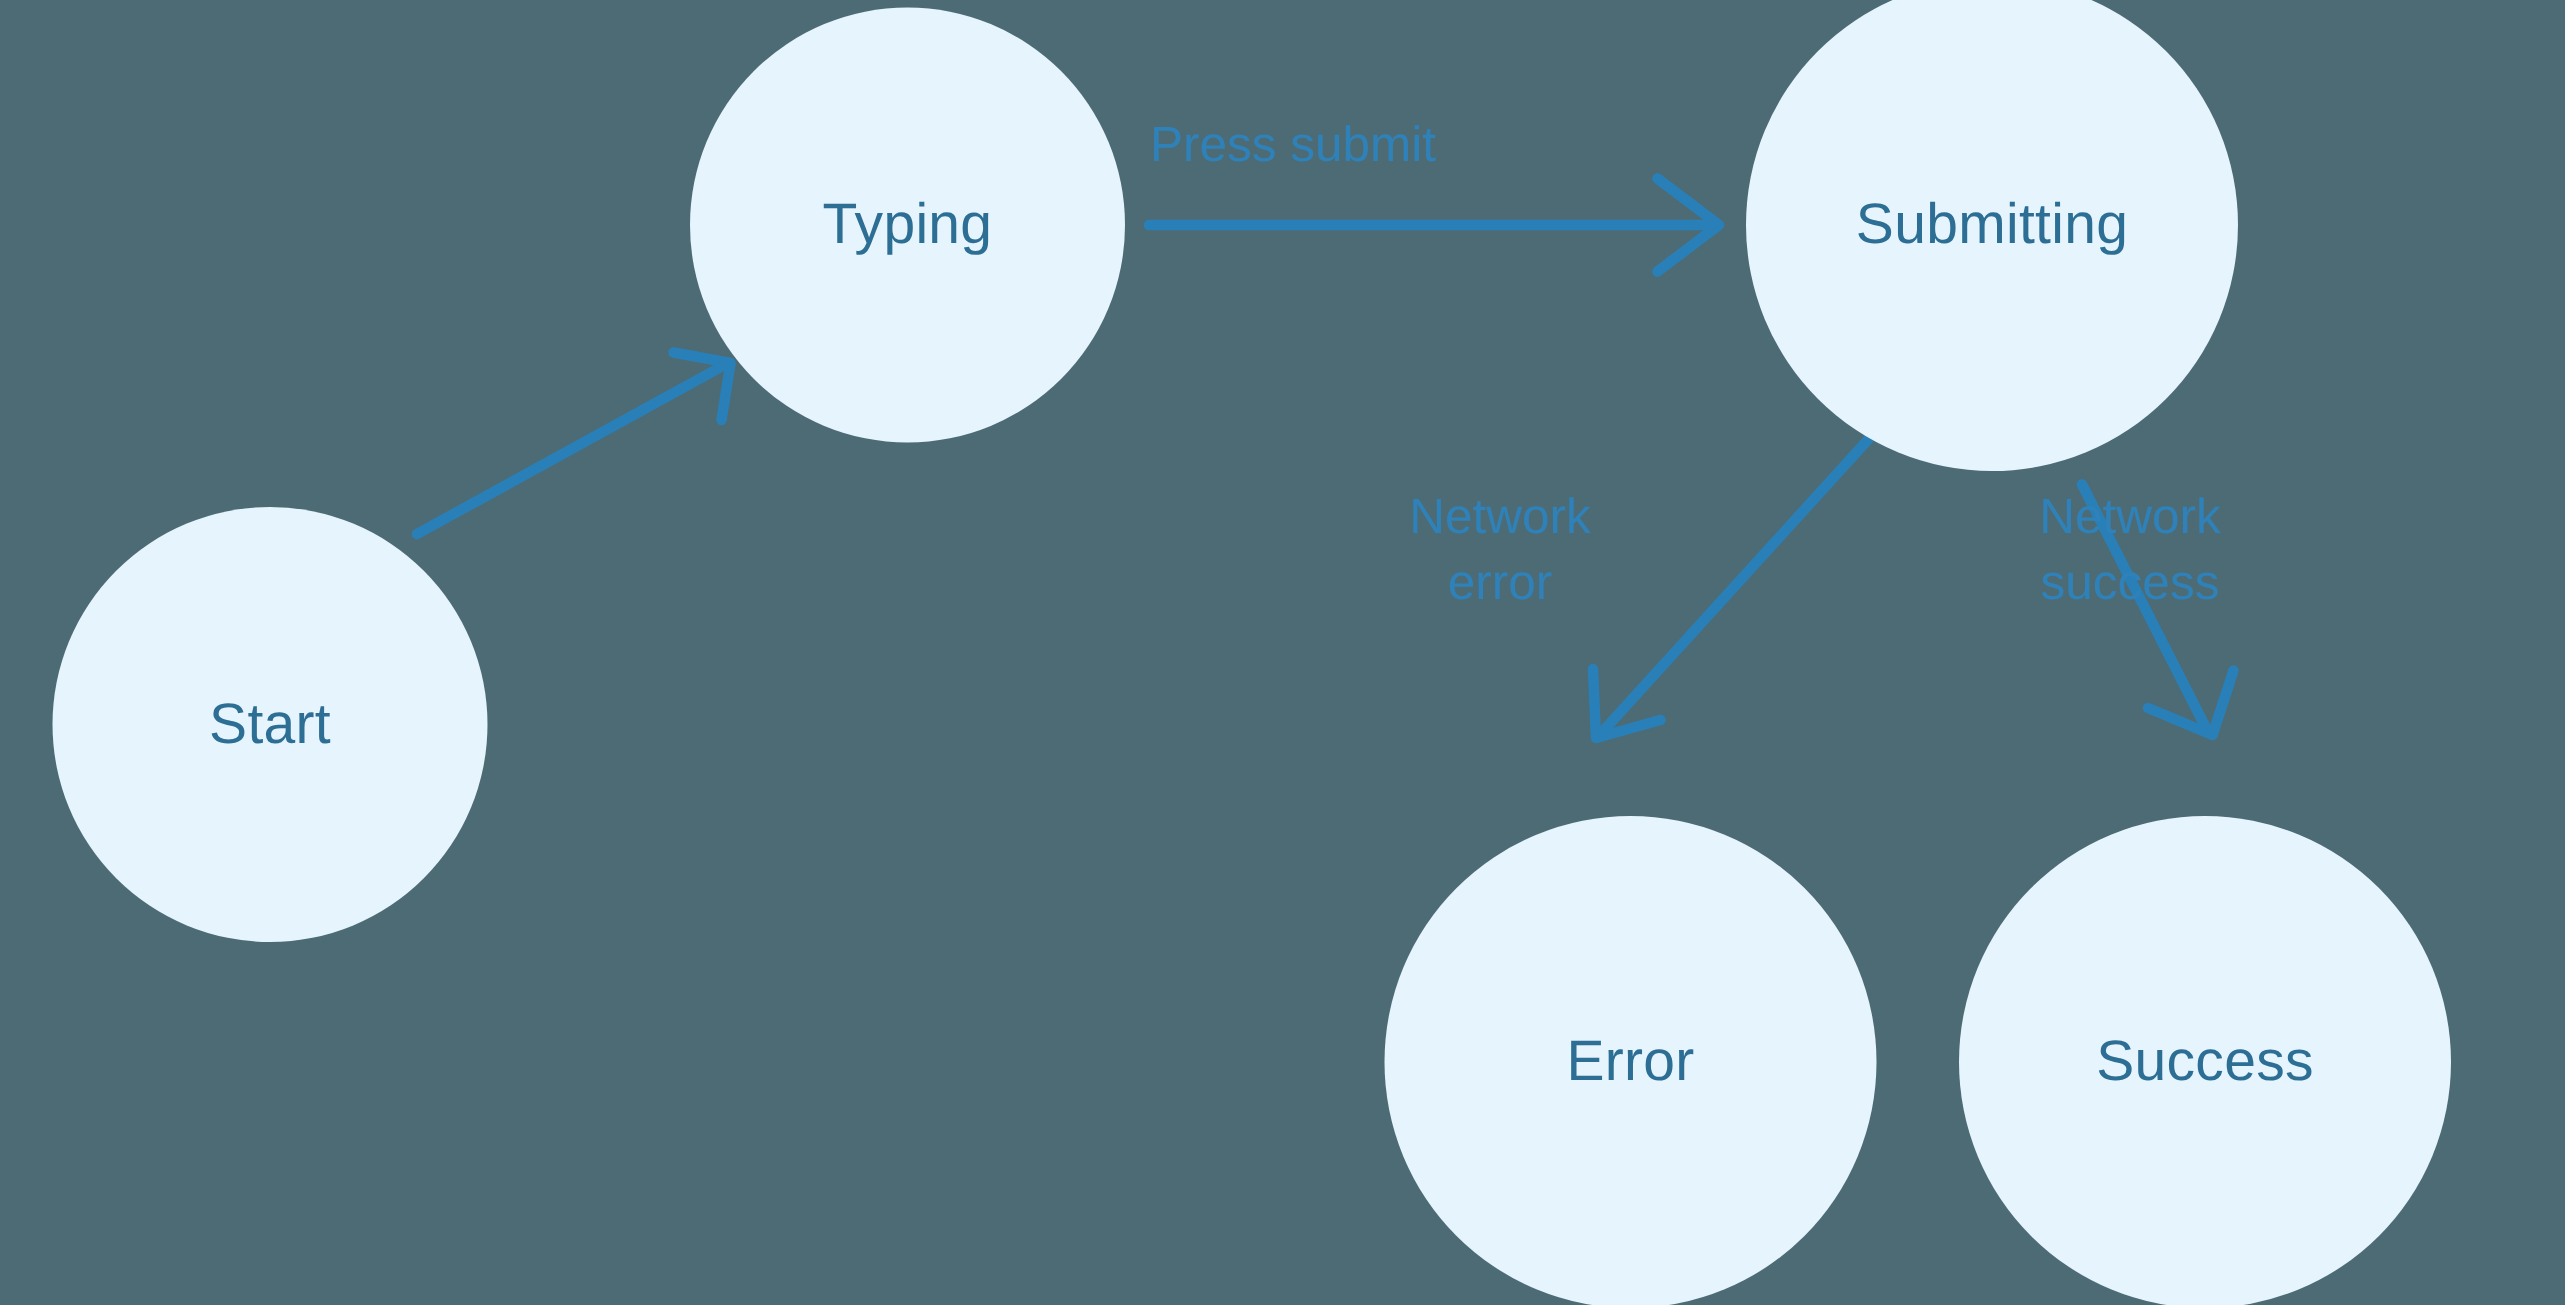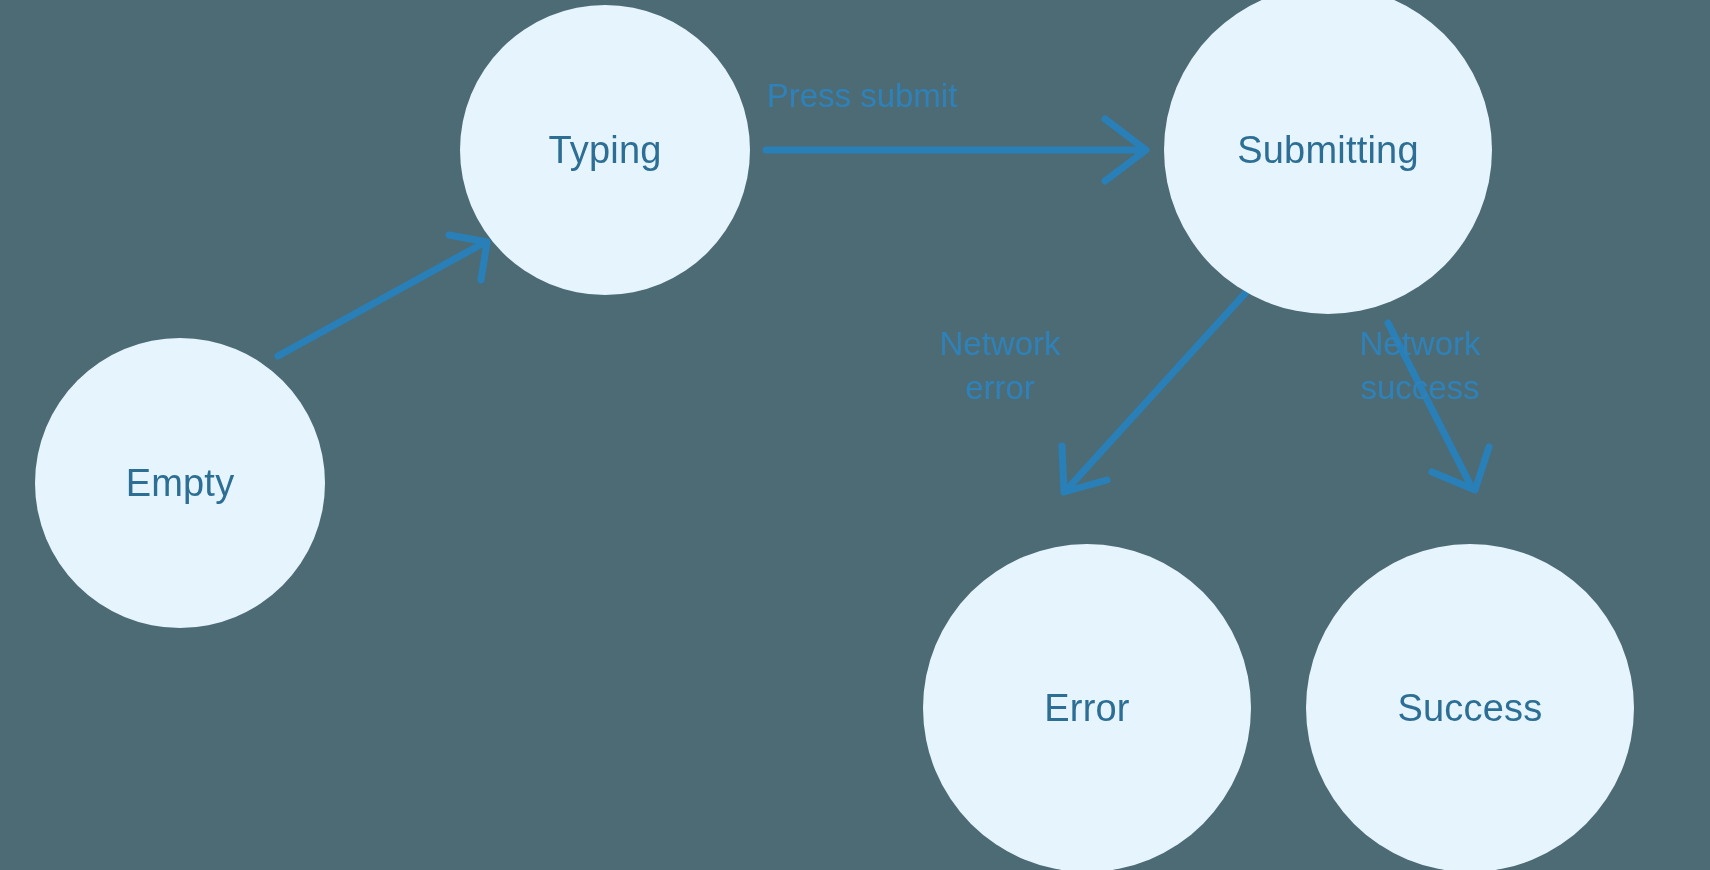--- a/index.html
+++ b/index.html
@@ -79,21 +79,21 @@
       <polyline points="1062,446 1064,492 1107,480" fill="none" stroke="#2980b9" stroke-width="7" stroke-linecap="round" stroke-linejoin="round"></polyline>
     </g>
 
     <g>
       <line x1="1388" y1="323" x2="1470" y2="484" stroke="#2980b9" stroke-width="7" stroke-linecap="round"></line>
       <polyline points="1432,472 1475,490 1489,447" fill="none" stroke="#2980b9" stroke-width="7" stroke-linecap="round" stroke-linejoin="round"></polyline>
     </g>
   </svg>
 
   <div class="state-node" id="node-empty" style="left: 35px; top: 338px; width: 290px; height: 290px;">
-    <span class="state-label">Empty</span>
+    <span class="state-label">Start</span>
   </div>
 
   <div class="state-node" id="node-typing" style="left: 460px; top: 5px; width: 290px; height: 290px;">
     <span class="state-label">Typing</span>
   </div>
 
   <div class="state-node" id="node-submitting" style="left: 1164px; top: -14px; width: 328px; height: 328px;">
     <span class="state-label">Submitting</span>
   </div>
 

